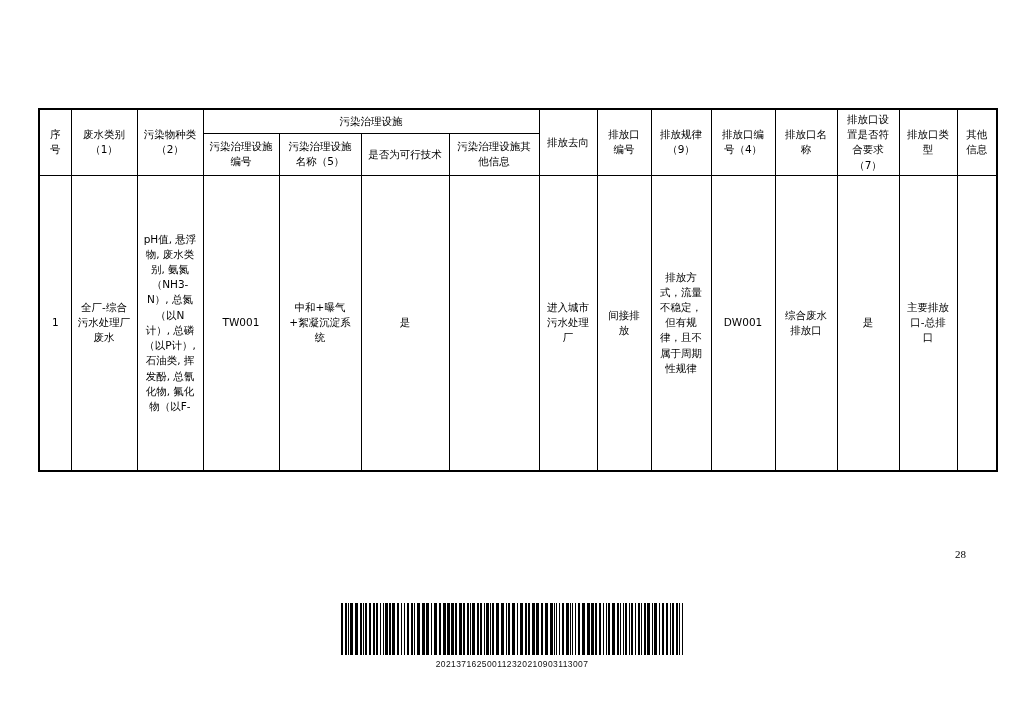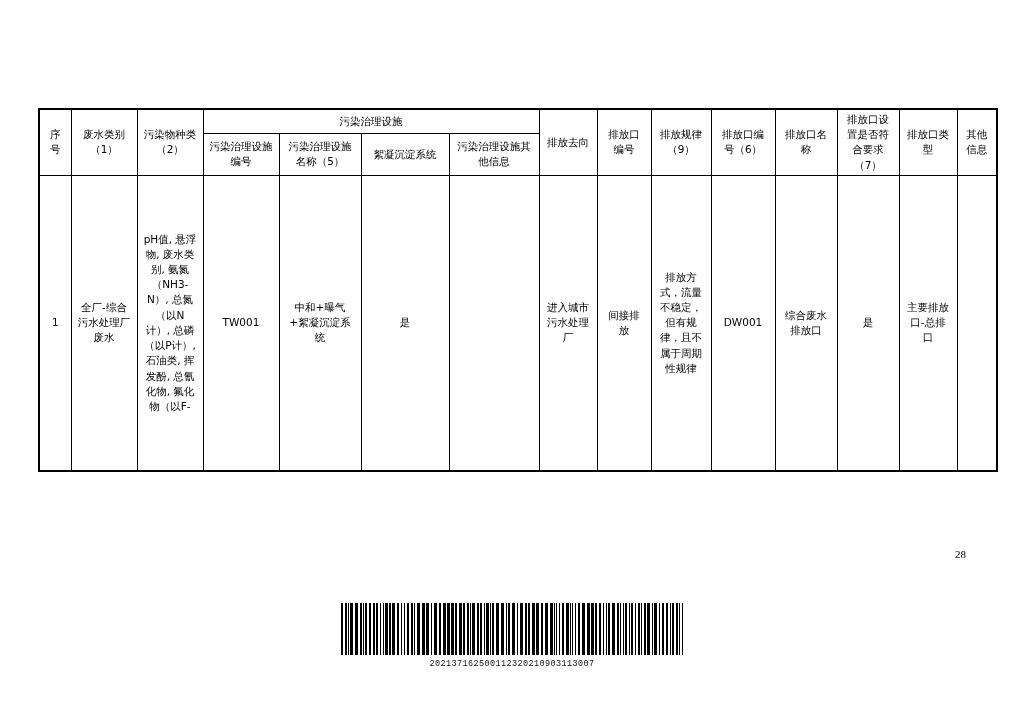--- a/index.html
+++ b/index.html
@@ -105,21 +105,21 @@
   .barcode i {
     display: inline-block;
     height: 52px;
     background: #000;
     vertical-align: top;
   }
   .barcode-number {
     margin-top: 4px;
     font-size: 8.5px;
     letter-spacing: 0.4px;
-    font-family: Liberation Mono, monospace;
+    font-family: Liberation Sans, sans-serif;
     color: #111;
   }
 </style>
 </head>
 <body>
 
 <div class="page">
 
   <div class="table-wrap">
     <table class="doc-table">
@@ -142,30 +142,30 @@
       </colgroup>
       <thead>
         <tr>
           <th rowspan="2">序号</th>
           <th rowspan="2">废水类别（1）</th>
           <th rowspan="2">污染物种类（2）</th>
           <th colspan="4" class="hdr-group">污染治理设施</th>
           <th rowspan="2">排放去向</th>
           <th rowspan="2">排放口编号</th>
           <th rowspan="2">排放规律（9）</th>
-          <th rowspan="2">排放口编号（6）</th>
+          <th rowspan="2">排放口编号（4）</th>
           <th rowspan="2">排放口名称</th>
           <th rowspan="2">排放口设置是否符合要求（7）</th>
           <th rowspan="2">排放口类型</th>
           <th rowspan="2">其他信息</th>
         </tr>
         <tr>
           <th>污染治理设施编号</th>
           <th>污染治理设施名称（5）</th>
-          <th>絮凝沉淀系统</th>
+          <th>是否为可行技术</th>
           <th>污染治理设施其他信息</th>
         </tr>
       </thead>
       <tbody>
         <tr>
           <td class="body-cell">1</td>
           <td class="body-cell">全厂-综合污水处理厂废水</td>
           <td class="body-cell">pH值, 悬浮物, 废水类别, 氨氮（NH3-N）, 总氮（以N计）, 总磷（以P计）, 石油类, 挥发酚, 总氰化物, 氟化物（以F-</td>
           <td class="body-cell">TW001</td>
           <td class="body-cell">中和+曝气+絮凝沉淀系统</td>

